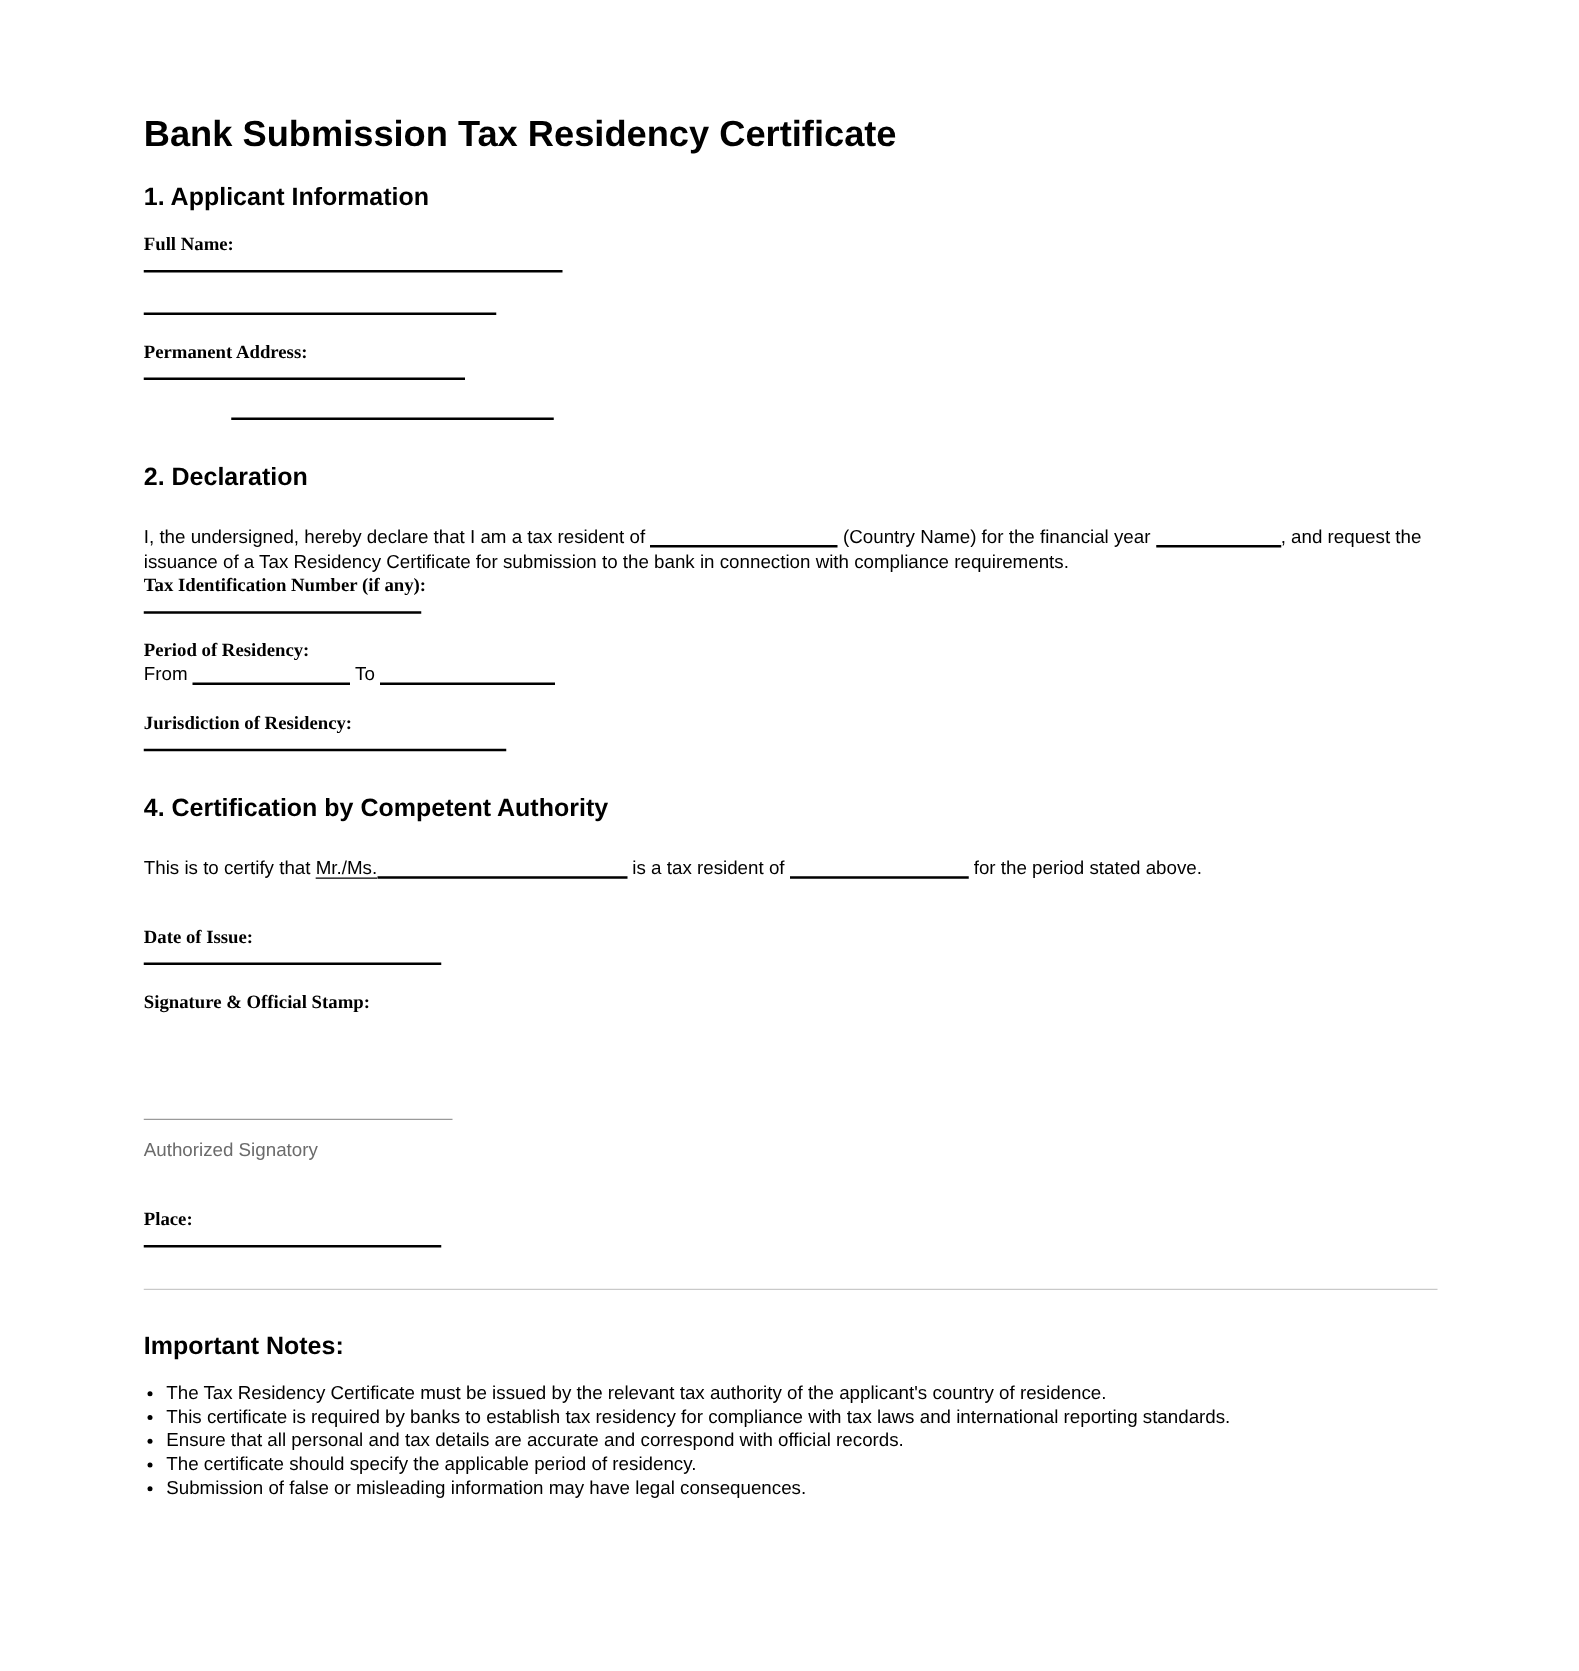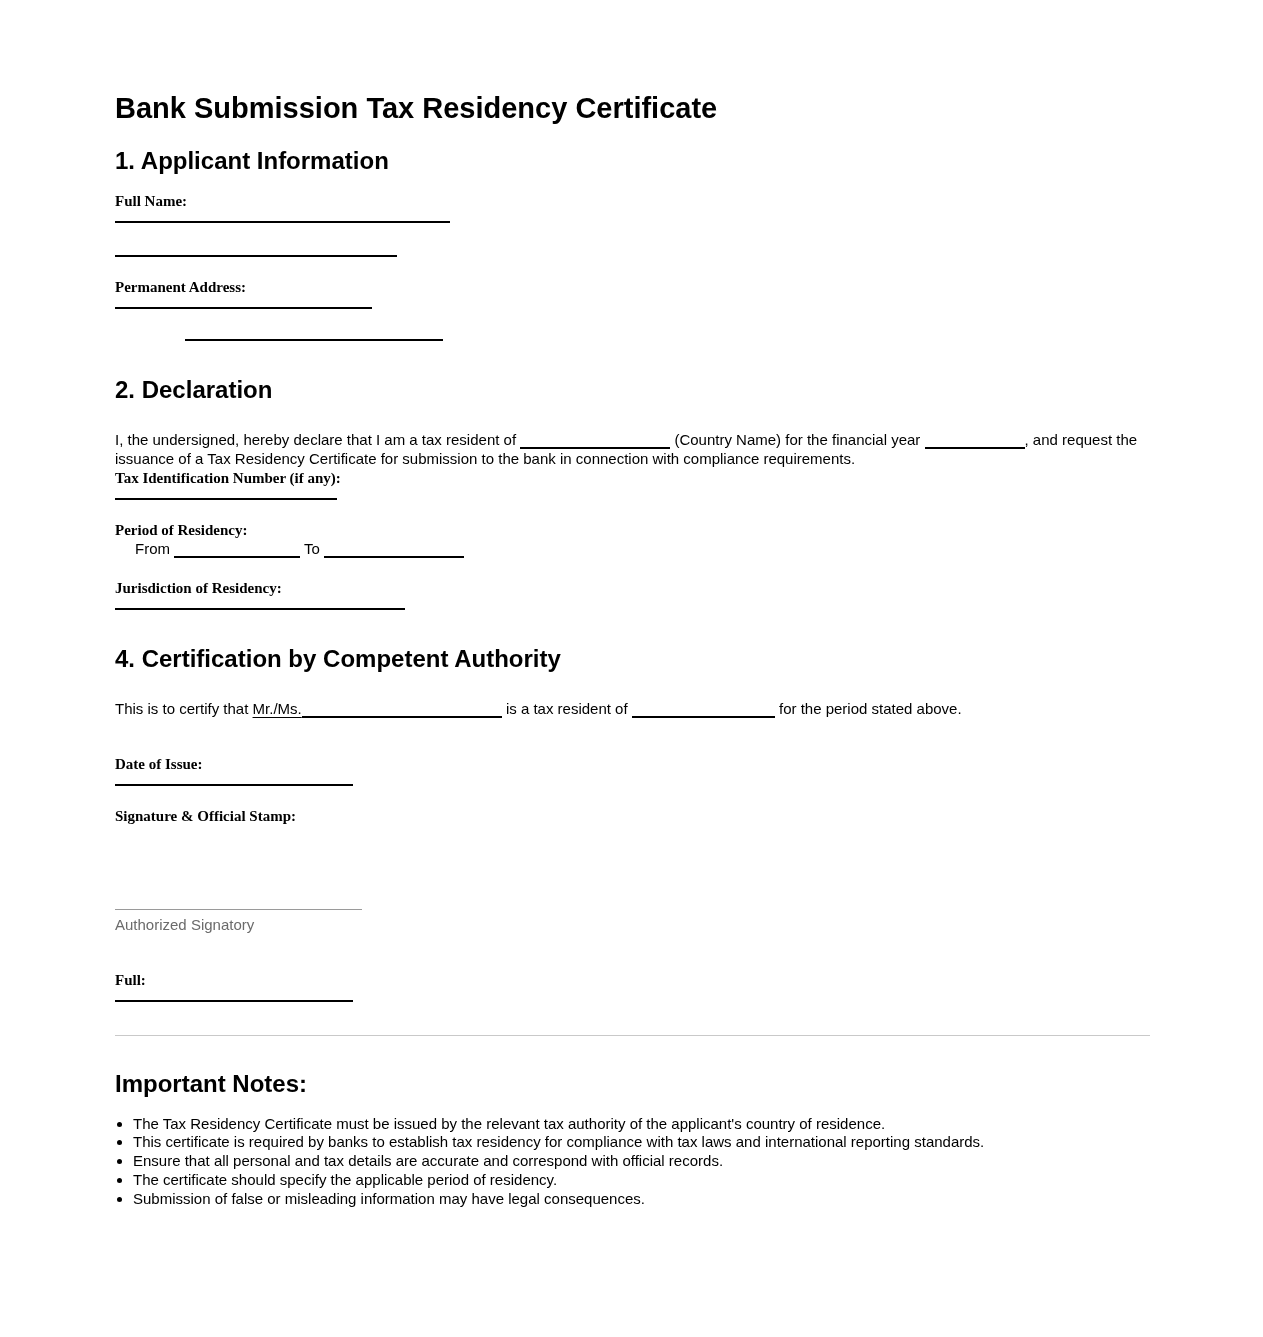--- a/index.html
+++ b/index.html
@@ -10,21 +10,21 @@
     font-family: "Liberation Sans", "DejaVu Sans", sans-serif;
     font-size: 15px; color: #000;
   }
   .page { padding: 92px 113px 60px 115px; width: 1263px; }
 
   h1.doc-title {
     font-size: 29px; font-weight: 700; line-height: 1.15;
     margin: 0 0 22px 0; letter-spacing: 0;
   }
   h2.sec-heading {
-    font-size: 24px; font-weight: 700; line-height: 1.15;
+    font-size: 20px; font-weight: 700; line-height: 1.15;
     margin: 35px 0 17px 0;
   }
   h2.first { margin-top: 0; }
 
   .field { margin: 0 0 21px 0; }
   .field-label { font-weight: 700; line-height: 1.2; font-family: Liberation Serif, serif; }
   .line {
     height: 13px; border-bottom: 2px solid #000;
   }
   .addr-line2 { height: 32px; margin-left: 70px; }
@@ -32,27 +32,27 @@
   p.body-text { margin: 26px 0 0 0; line-height: 1.33; max-width: 1035px; }
 
   .blank {
     display: inline-block;
     height: 12px;
     border-bottom: 2px solid #000;
     vertical-align: -4px;
   }
   .u { text-decoration: underline; text-underline-offset: 3px; }
 
-  .period-text { line-height: 1.2; margin-top: 1px; margin-left: 20px; }
+  .period-text { line-height: 1.2; margin-top: 1px; }
 
   .sig-block {
     margin-top: 84px;
     width: 247px;
     border-top: 1px solid #9a9a9a;
-    padding-top: 6px;
+    padding-top: 16px;
     color: #6b6b6b;
     line-height: 1.2;
   }
 
   hr.divider {
     border: none; border-top: 1px solid #c9c9c9;
     margin: 33px 0 0 0; width: 1035px;
   }
 
   ul.notes-list { margin: 16px 0 0 0; padding-left: 18px; }
@@ -128,21 +128,21 @@
   </div>
 
   <div class="field">
     <div class="field-label">Signature &amp; Official Stamp:</div>
     <div class="sig-block">
       <span>Authorized Signatory</span>
     </div>
   </div>
 
   <div class="field" style="margin-top:37px">
-    <div class="field-label">Full:</div>
+    <div class="field-label">Place:</div>
     <div class="line" style="width:238px"></div>
   </div>
 
   <hr class="divider">
 
   <h2 class="sec-heading" style="margin-top:34px">Important Notes:</h2>
 
   <ul class="notes-list">
     <li>The Tax Residency Certificate must be issued by the relevant tax authority of the applicant's country of residence.</li>
     <li>This certificate is required by banks to establish tax residency for compliance with tax laws and international reporting standards.</li>

